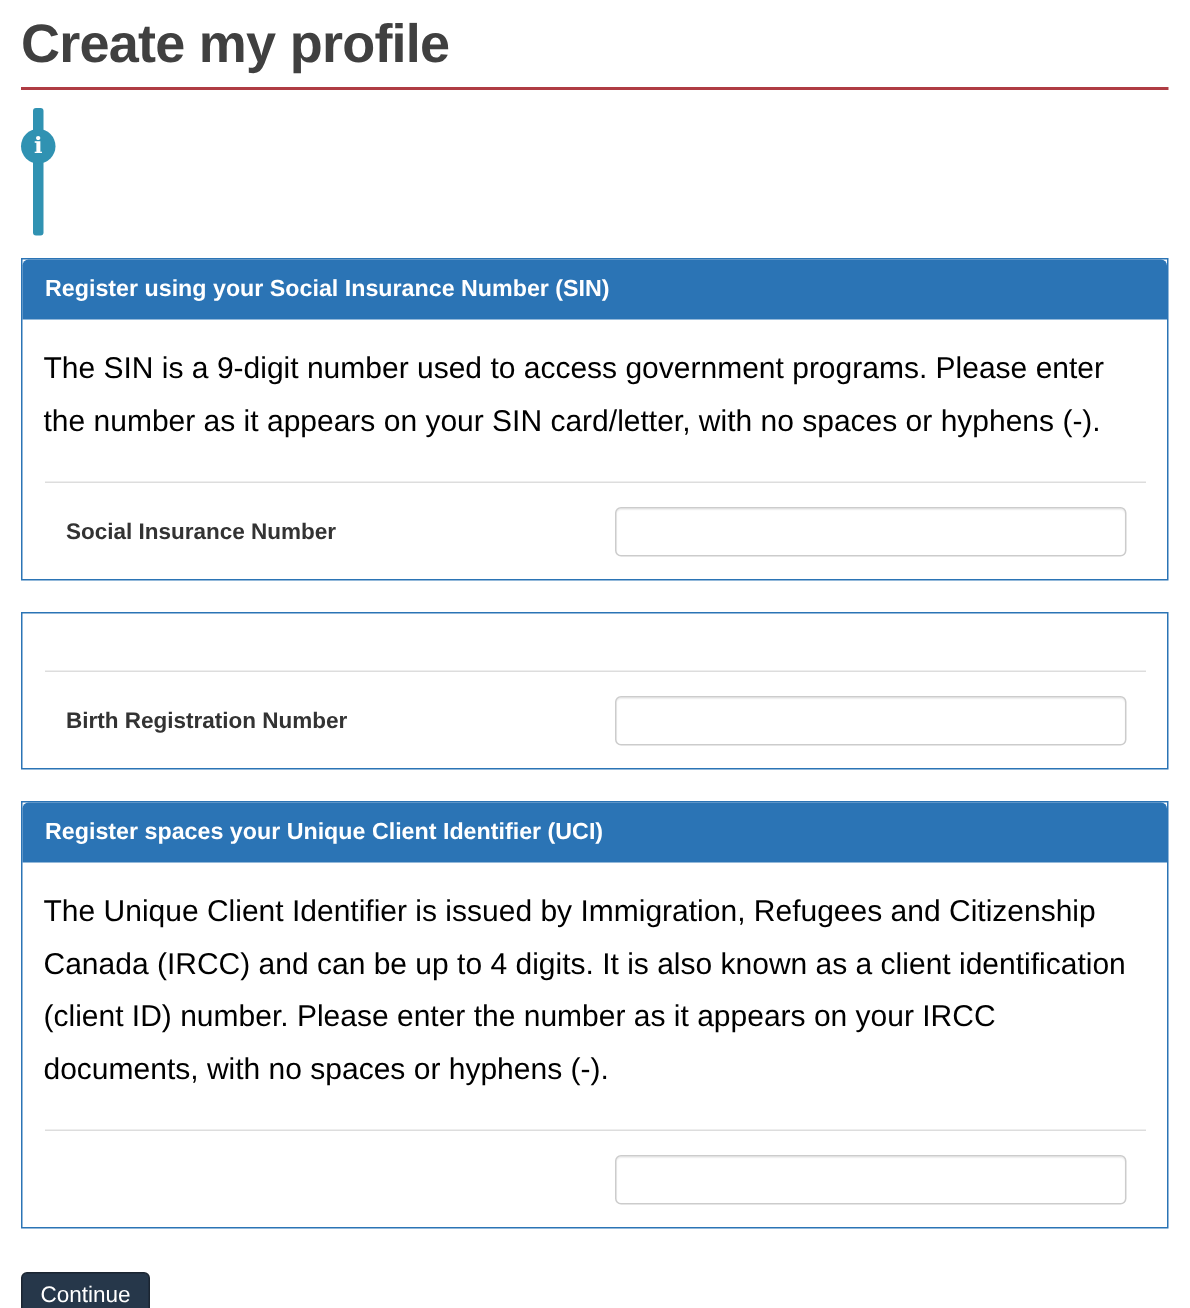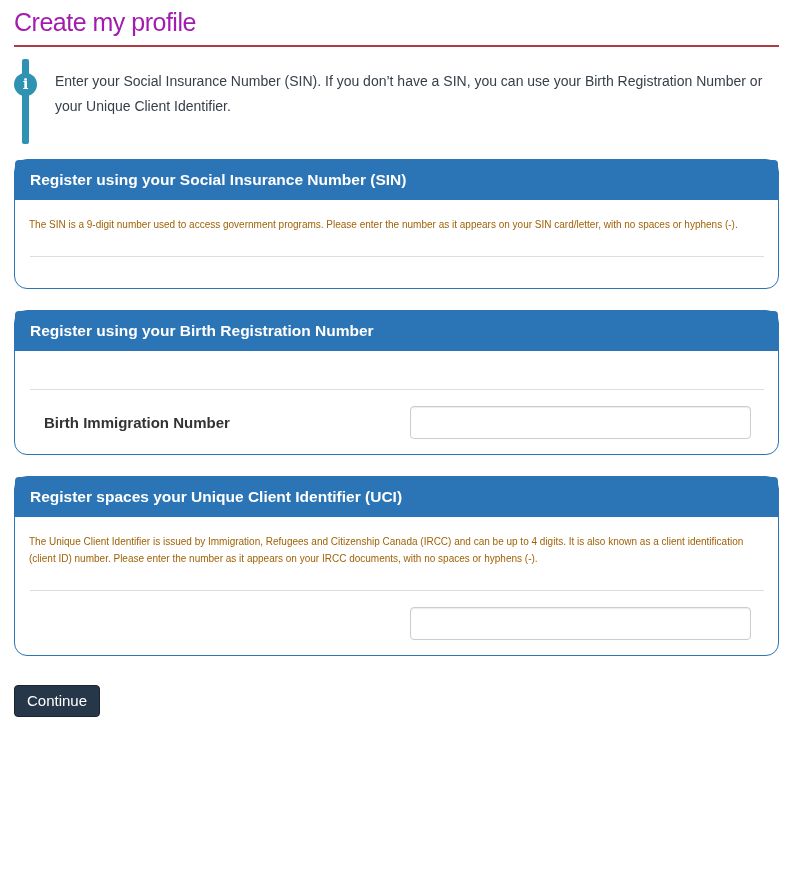--- a/index.html
+++ b/index.html
@@ -7,23 +7,23 @@
   body {
     width: 793px;
     font-family: "Liberation Sans", sans-serif;
     color: #37404a;
   }
   .page { padding: 8px 14px 12px 14px; }
 
   
   h1.page-title {
     margin: 0 0 8px 0;
-    font-size: 25px;
-    font-weight: 400;
-    color: #a21caf;
+    font-size: 36px;
+    font-weight: 700;
+    color: #404040;
     letter-spacing: -0.5px;
   }
   .title-rule {
     height: 2px;
     background: #af3c43;
     border: 0;
     margin: 0 0 12px 0;
   }
 
   
@@ -57,40 +57,40 @@
     margin: 0;
     max-width: 720px;
     font-size: 14px;
     line-height: 1.75;
     color: #37404a;
   }
 
   
   .panel {
     border: 1px solid #2b74b5;
-    border-radius: 13px;
+    border-radius: 0;
     margin-bottom: 21px;
     background: #fff;
   }
   .panel-heading {
     background: #2b74b5;
     color: #fff;
     font-size: 15.5px;
     font-weight: 700;
     padding: 10px 15px;
     border-radius: 4px 4px 0 0;
     line-height: 1.3;
   }
   .panel-body { padding: 16px 14px 15px 14px; }
   .panel-desc {
     margin: 0;
     max-width: 735px;
-    font-size: 10px;
+    font-size: 20px;
     line-height: 1.75;
-    color: #a16207;
+    color: #000000;
   }
   .panel-divider {
     border: 0;
     border-top: 1px solid #ddd;
     margin: 22px 0 16px 1px;
   }
   .form-row {
     display: flex;
     align-items: center;
   }
@@ -135,37 +135,39 @@
 <body>
 
 <div class="page">
 
   <h1 class="page-title">Create my profile</h1>
   <div class="title-rule"></div>
 
   <div class="info-alert">
     <span class="info-bar"></span>
     <span class="info-icon">i</span>
-    <p class="info-text">Enter your Social Insurance Number (SIN). If you don’t have a SIN, you can use your Birth Registration Number or your Unique Client Identifier.</p>
   </div>
 
   <section class="panel">
     <div class="panel-heading">Register using your Social Insurance Number (SIN)</div>
     <div class="panel-body">
       <p class="panel-desc">The SIN is a 9-digit number used to access government programs. Please enter the number as it appears on your SIN card/letter, with no spaces or hyphens (-).</p>
       <hr class="panel-divider">
+      <div class="form-row">
+        <label class="form-label" for="sin-input">Social Insurance Number</label>
+        <input id="sin-input" class="form-input" type="text" value="" style="">
+      </div>
     </div>
   </section>
 
   <section class="panel">
-    <div class="panel-heading">Register using your Birth Registration Number</div>
     <div class="panel-body">
       <hr class="panel-divider">
       <div class="form-row">
-        <label class="form-label" for="brn-input">Birth Immigration Number</label>
+        <label class="form-label" for="brn-input">Birth Registration Number</label>
         <input id="brn-input" class="form-input" type="text" value="" style="">
       </div>
     </div>
   </section>
 
   <section class="panel">
     <div class="panel-heading">Register spaces your Unique Client Identifier (UCI)</div>
     <div class="panel-body">
       <p class="panel-desc">The Unique Client Identifier is issued by Immigration, Refugees and Citizenship Canada (IRCC) and can be up to 4 digits. It is also known as a client identification (client ID) number. Please enter the number as it appears on your IRCC documents, with no spaces or hyphens (-).</p>
       <hr class="panel-divider">

